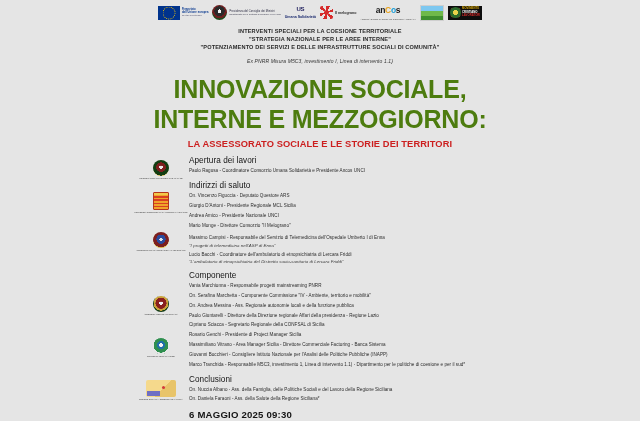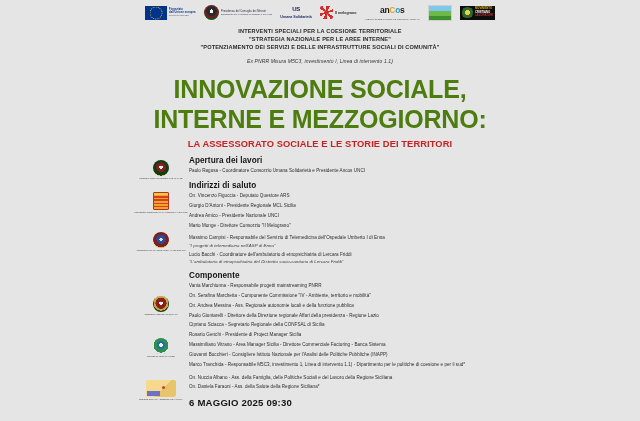--- a/index.html
+++ b/index.html
@@ -27,21 +27,21 @@
     left: 143px;
     top: 0;
     width: 354px;
     height: 421px;
   }
 
   
   .logo-strip {
     display: flex;
     align-items: center;
-    justify-content: space-between;
+    justify-content: center;
     gap: 4px;
     padding: 4px 2px 3px 2px;
     height: 24px;
     box-sizing: border-box;
   }
   .logo {
     display: flex;
     align-items: center;
     gap: 2px;
     flex: 0 0 auto;
@@ -233,21 +233,21 @@
     width: 3px; height: 3px; border-radius: 50%;
     background: #d23a3a;
   }
 
   .prog {
     margin-left: 46px;
   }
   .sec { margin-bottom: 7px; }
   .sec-title {
     font-size: 8.2px;
-    font-weight: bold;
+    font-weight: normal;
     color: #141414;
     margin-bottom: 3px;
     letter-spacing: .05px;
   }
   .entry {
     font-size: 4.55px;
     line-height: 1.25;
     color: #2b2b2b;
     margin-bottom: 4.2px;
     letter-spacing: .05px;
@@ -396,20 +396,21 @@
           <div class="entry">On. Andrea Messina - Ass. Regionale autonomie locali e della funzione pubblica</div>
           <div class="entry">Paolo Giuntarelli - Direttore della Direzione regionale Affari della presidenza - Regione Lazio</div>
           <div class="entry">Cipriano Sciacca - Segretario Regionale della CONFSAL di Sicilia</div>
           <div class="entry">Rosario Genchi - Presidente di Project Manager Sicilia</div>
           <div class="entry">Massimiliano Vitrano - Area Manager Sicilia - Direttore Commerciale Factoring - Banca Sistema</div>
           <div class="entry">Giovanni Bocchieri - Consigliere Istituto Nazionale per l'Analisi delle Politiche Pubbliche (INAPP)</div>
           <div class="entry">Marco Tranchida - Responsabile M5C3, investimento 1, Linea di intervento 1.1) - Dipartimento per le politiche di coesione e per il sud*</div>
         </div>
 
         <div class="sec">
+          <div class="sec-title">Conclusioni</div>
           <div class="entry">On. Nuccia Albano - Ass. della Famiglia, delle Politiche Sociali e del Lavoro della Regione Siciliana</div>
           <div class="entry">On. Daniela Faraoni - Ass. della Salute della Regione Siciliana*</div>
         </div>
 
       </div>
     </div>
 
     <div class="footer">
       <div class="f-date">6 MAGGIO 2025 09:30</div>
 

